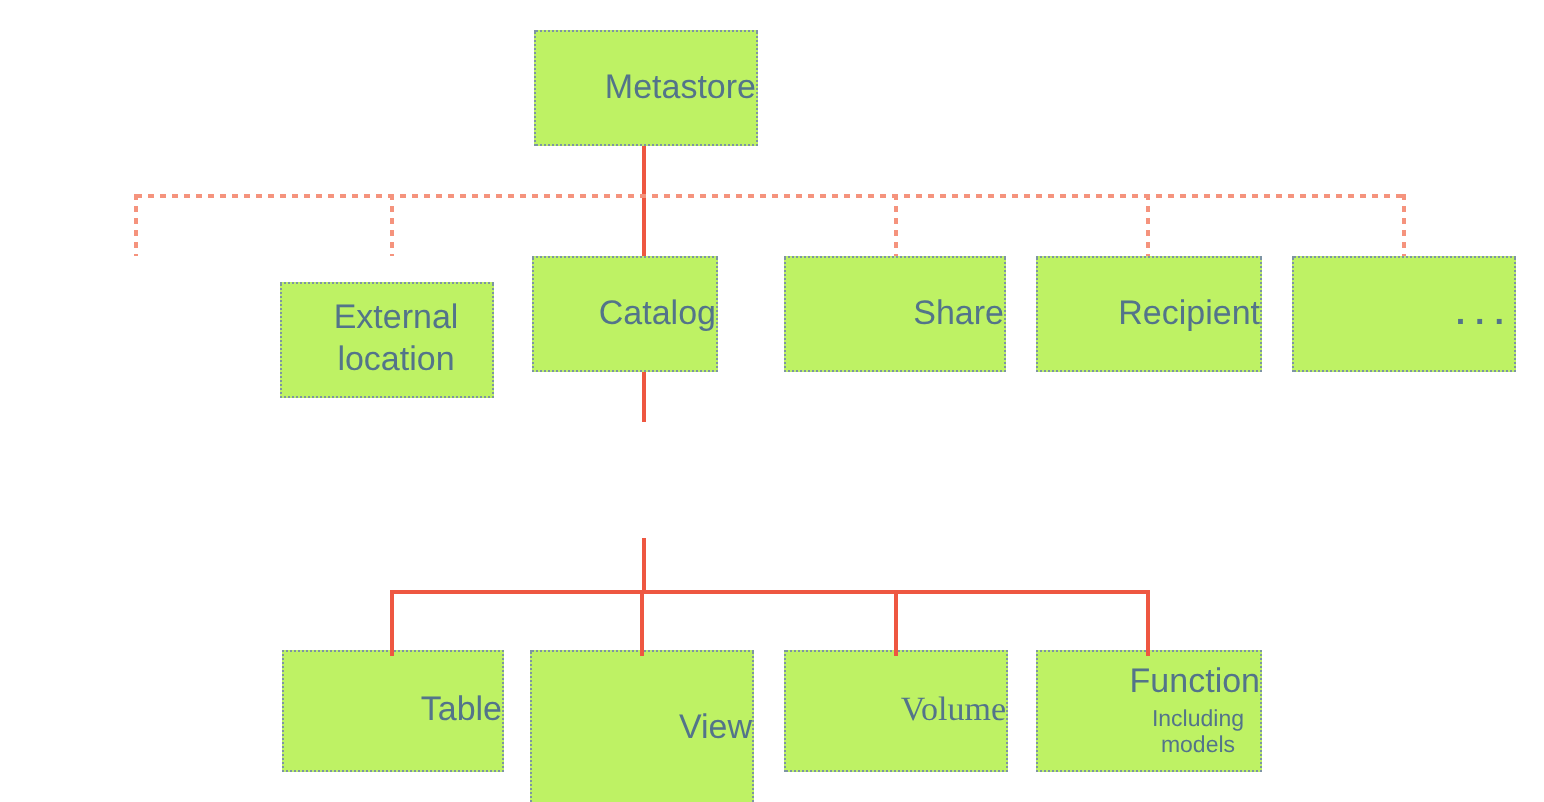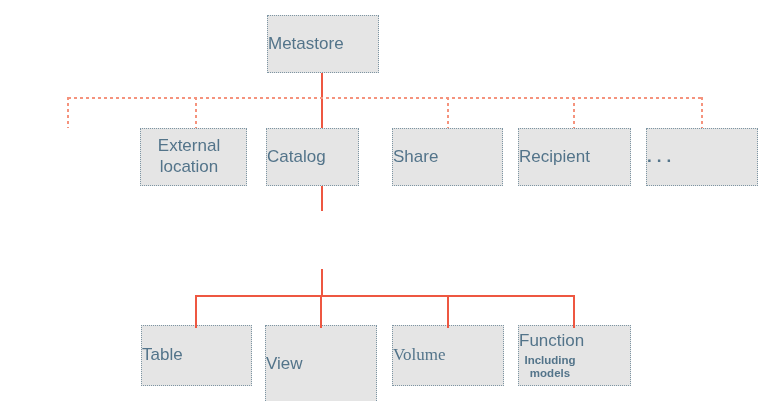--- a/index.html
+++ b/index.html
@@ -6,45 +6,45 @@
   .canvas{
     position:relative;
     width:772px;height:401px;
     background:#ffffff;
     font-family:"Liberation Sans","DejaVu Sans",sans-serif;
     overflow:hidden;
   }
   .node{
     position:absolute;
     box-sizing:border-box;
-    background:#e5e5e5;
+    background:#bef264;
     border:1.5px dotted #7d95a3;
     color:#53748a;
     display:flex;
     flex-direction:column;
-    align-items:flex-start;
+    align-items:flex-end;
     justify-content:center;
     text-align:center;
     font-size:17px;
     font-weight:500;
     line-height:1.22;
     z-index:1;
   }
   .node .lbl{display:block;max-width:96px;}
   .node.schema{
     border:2px solid #1d4d5e;
     color:#13242e;
     font-size:20px;
     letter-spacing:0.2px;
   }
   .node.more{letter-spacing:5px;font-weight:700;}
   .sublabel{
     display:block;
     font-size:11.5px;
-    font-weight:700;
+    font-weight:400;
     line-height:1.15;
     max-width:62px;
     margin-top:2px;
   }
   .line{position:absolute;z-index:0;}
   .solid-v{width:2px;background:#ee5741;}
   .solid-h{height:2px;background:#ee5741;}
   .tick{z-index:2;}
   .dash-h{
     height:2px;
@@ -73,21 +73,21 @@
   <div class="line solid-h" style="left:195px;top:295px;width:380px;"></div>
   <div class="line solid-v tick" style="left:195px;top:295px;height:33px;"></div>
   <div class="line solid-v tick" style="left:320px;top:295px;height:33px;"></div>
   <div class="line solid-v tick" style="left:447px;top:295px;height:33px;"></div>
   <div class="line solid-v tick" style="left:573px;top:295px;height:33px;"></div>
 
   <div class="node" style="left:267px;top:15px;width:112px;height:58px;">
     <span class="lbl">Metastore</span>
   </div>
 
-  <div class="node" style="left:140px;top:128px;width:107px;height:58px;">
+  <div class="node" style="left:140px;top:141px;width:107px;height:58px;">
     <span class="lbl">External location</span>
   </div>
   <div class="node" style="left:266px;top:128px;width:93px;height:58px;">
     <span class="lbl">Catalog</span>
   </div>
   <div class="node" style="left:392px;top:128px;width:111px;height:58px;">
     <span class="lbl">Share</span>
   </div>
   <div class="node" style="left:518px;top:128px;width:113px;height:58px;">
     <span class="lbl">Recipient</span>

